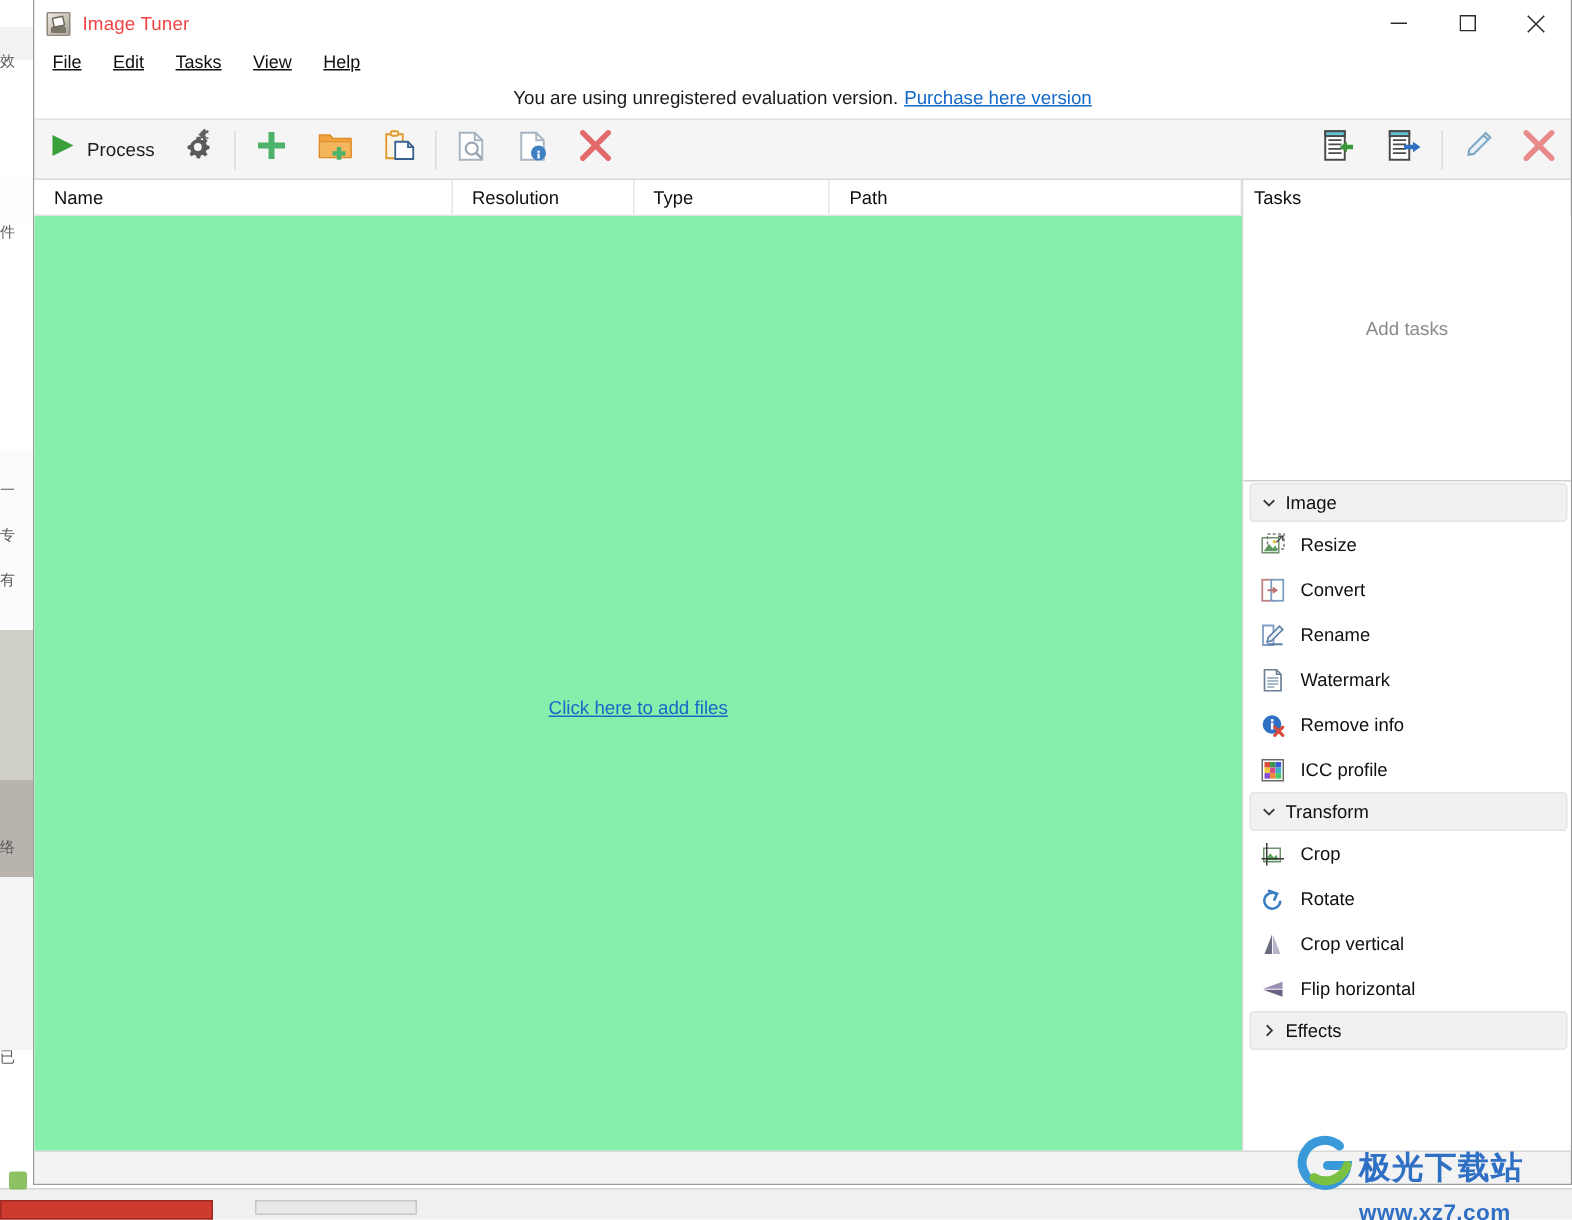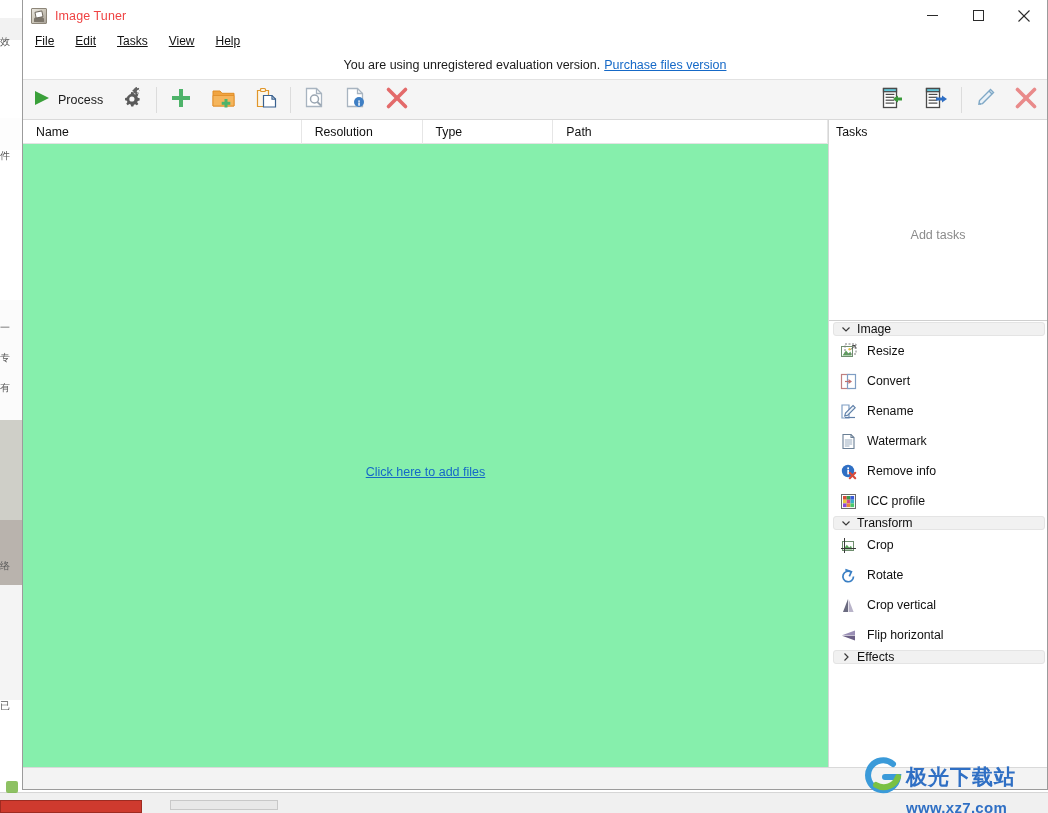--- a/index.html
+++ b/index.html
@@ -197,29 +197,29 @@
     padding-left: 7px;
     font-size: 12.3px; color: #101010;
     border-bottom: 1px solid #ffffff;
   }
   .tasks-dropzone {
     height: 177px; min-height: 177px;
     position: relative; background: #ffffff;
     border-bottom: 1px solid #cfcfcf;
   }
   .tasks-placeholder {
-    position: absolute; left: 0; right: 0; top: 84px;
+    position: absolute; left: 0; right: 0; top: 68px;
     text-align: center; font-size: 12.5px; color: #8b8b8b;
   }
   .task-scroll {
     flex: 1 1 auto; overflow: hidden; background: #ffffff;
     padding-top: 1px;
   }
   .group-header {
-    height: 14px; display: flex; align-items: center; gap: 6px;
+    height: 26px; display: flex; align-items: center; gap: 6px;
     padding-left: 7px; margin: 0 2px 0 4px;
     background: #f1f1f1;
     border: 1px solid #e4e4e4;
     border-radius: 3px;
     font-size: 12.3px; color: #101010;
   }
   .chev { width: 10px; height: 10px; display: block; flex: none; }
   .task-row {
     height: 30px; display: flex; align-items: center; gap: 10px;
     padding-left: 11px;
@@ -298,21 +298,21 @@
   <div class="menubar">
     <div class="menu-item"><u>File</u></div>
     <div class="menu-item"><u>Edit</u></div>
     <div class="menu-item"><u>Tasks</u></div>
     <div class="menu-item"><u>View</u></div>
     <div class="menu-item"><u>Help</u></div>
   </div>
 
   <div class="nag-bar">
     <span>You are using unregistered evaluation version.</span>
-    <span class="nag-link">Purchase files version</span>
+    <span class="nag-link">Purchase here version</span>
   </div>
 
   <div class="toolbar">
 
     <div class="tb-btn">
       <span>
         <svg width="20" height="20" viewBox="0 0 20 20">
             <polygon points="4,3 18,10 4,17" fill="#3aa03a"></polygon>
           </svg>
       </span>

